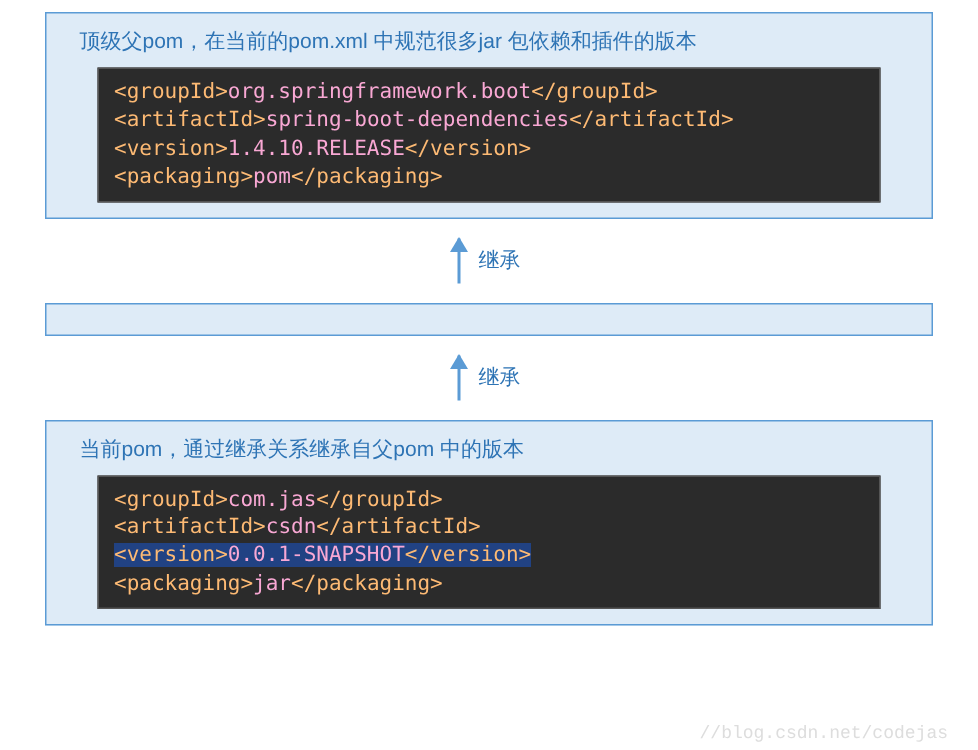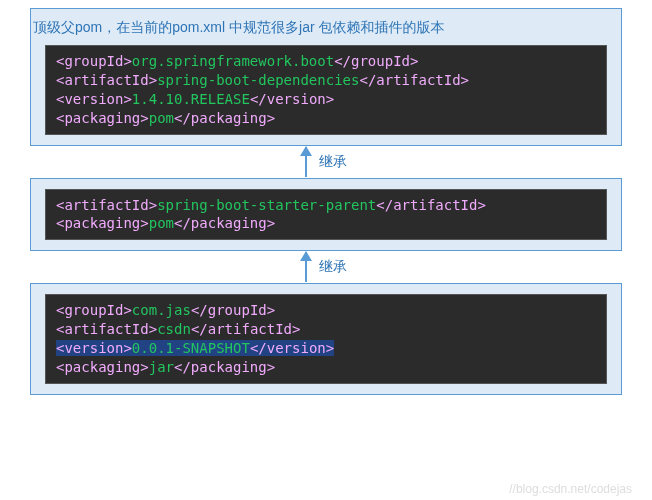--- a/index.html
+++ b/index.html
@@ -1,27 +1,27 @@
 <!DOCTYPE html>
 <html><head>
 <meta charset="utf-8">
 <style>
 *{margin:0;padding:0;box-sizing:border-box}
 body{font-family:"Microsoft YaHei",Arial,sans-serif;background:#fff;width:652px;height:500px;position:relative}
-.box{border:1.5px solid #5b9bd5;background:#deebf7;padding:10px 2px;margin:0 30px}
+.box{border:1.5px solid #5b9bd5;background:#deebf7;padding:10px 22px;margin:12px 30px}
 .box-title{color:#2e74b5;font-size:14px;margin-bottom:8px}
 .code{background:#2b2b2b;border:1px solid #555;padding:6px 10px;font-family:Consolas,monospace;font-size:14px;line-height:1.35;white-space:pre;margin:0 12px}
-.tag{color:#f0abfc}
-.txt{color:#22c55e}
+.tag{color:#fdba74}
+.txt{color:#f9a8d4}
 .hl{background:#214283}
 .arrow-wrap{display:flex;align-items:center;justify-content:center;height:32px;position:relative}
 .arrow-line{width:2px;height:30px;background:#5b9bd5;position:relative}
 .arrow-head{position:absolute;top:-1px;left:50%;transform:translateX(-50%);width:0;height:0;border-left:6px solid transparent;border-right:6px solid transparent;border-bottom:10px solid #5b9bd5}
 .arrow-label{color:#2e74b5;font-size:14px;margin-left:12px}
-.watermark{position:absolute;bottom:4px;right:20px;color:#ddd;font-size:12px;font-family:Liberation Sans, sans-serif}
+.watermark{position:absolute;bottom:4px;right:20px;color:#ddd;font-size:12px;font-family:Liberation Mono, monospace}
 #b1{margin-top:8px}
 </style>
 </head>
 <body>
 
 <div class="box" id="b1">
  <div class="box-title">顶级父pom，在当前的pom.xml 中规范很多jar 包依赖和插件的版本</div>
  <div class="code" id="c0"><span class="tag">&lt;groupId&gt;</span><span class="txt">org.springframework.boot</span><span class="tag">&lt;/groupId&gt;</span>
 <span class="tag">&lt;artifactId&gt;</span><span class="txt">spring-boot-dependencies</span><span class="tag">&lt;/artifactId&gt;</span>
 <span class="tag">&lt;version&gt;</span><span class="txt">1.4.10.RELEASE</span><span class="tag">&lt;/version&gt;</span>
@@ -29,31 +29,30 @@
 </div>
 
 <div class="arrow-wrap">
  <div class="arrow-line">
       <div class="arrow-head"></div>
     </div>
  <span class="arrow-label">继承</span>
 </div>
 
 <div class="box">
- <div class="code" id="c1"><span class="tag">&lt;artifactId&gt;</span><span class="txt">spring-boot-starter-parent</span><span class="tag">&lt;/artifactId&gt;</span>
-<span class="tag">&lt;packaging&gt;</span><span class="txt">pom</span><span class="tag">&lt;/packaging&gt;</span></div>
 </div>
 
 <div class="arrow-wrap">
  <div class="arrow-line">
       <div class="arrow-head"></div>
     </div>
  <span class="arrow-label">继承</span>
 </div>
 
 <div class="box">
+ <div class="box-title">当前pom，通过继承关系继承自父pom 中的版本</div>
  <div class="code" id="c2"><span class="tag">&lt;groupId&gt;</span><span class="txt">com.jas</span><span class="tag">&lt;/groupId&gt;</span>
 <span class="tag">&lt;artifactId&gt;</span><span class="txt">csdn</span><span class="tag">&lt;/artifactId&gt;</span>
 <span class="hl"><span class="tag">&lt;version&gt;</span><span class="txt">0.0.1-SNAPSHOT</span><span class="tag">&lt;/version&gt;</span></span>
 <span class="tag">&lt;packaging&gt;</span><span class="txt">jar</span><span class="tag">&lt;/packaging&gt;</span></div>
 </div>
 
 <div class="watermark">//blog.csdn.net/codejas</div>
 
 </body></html>

